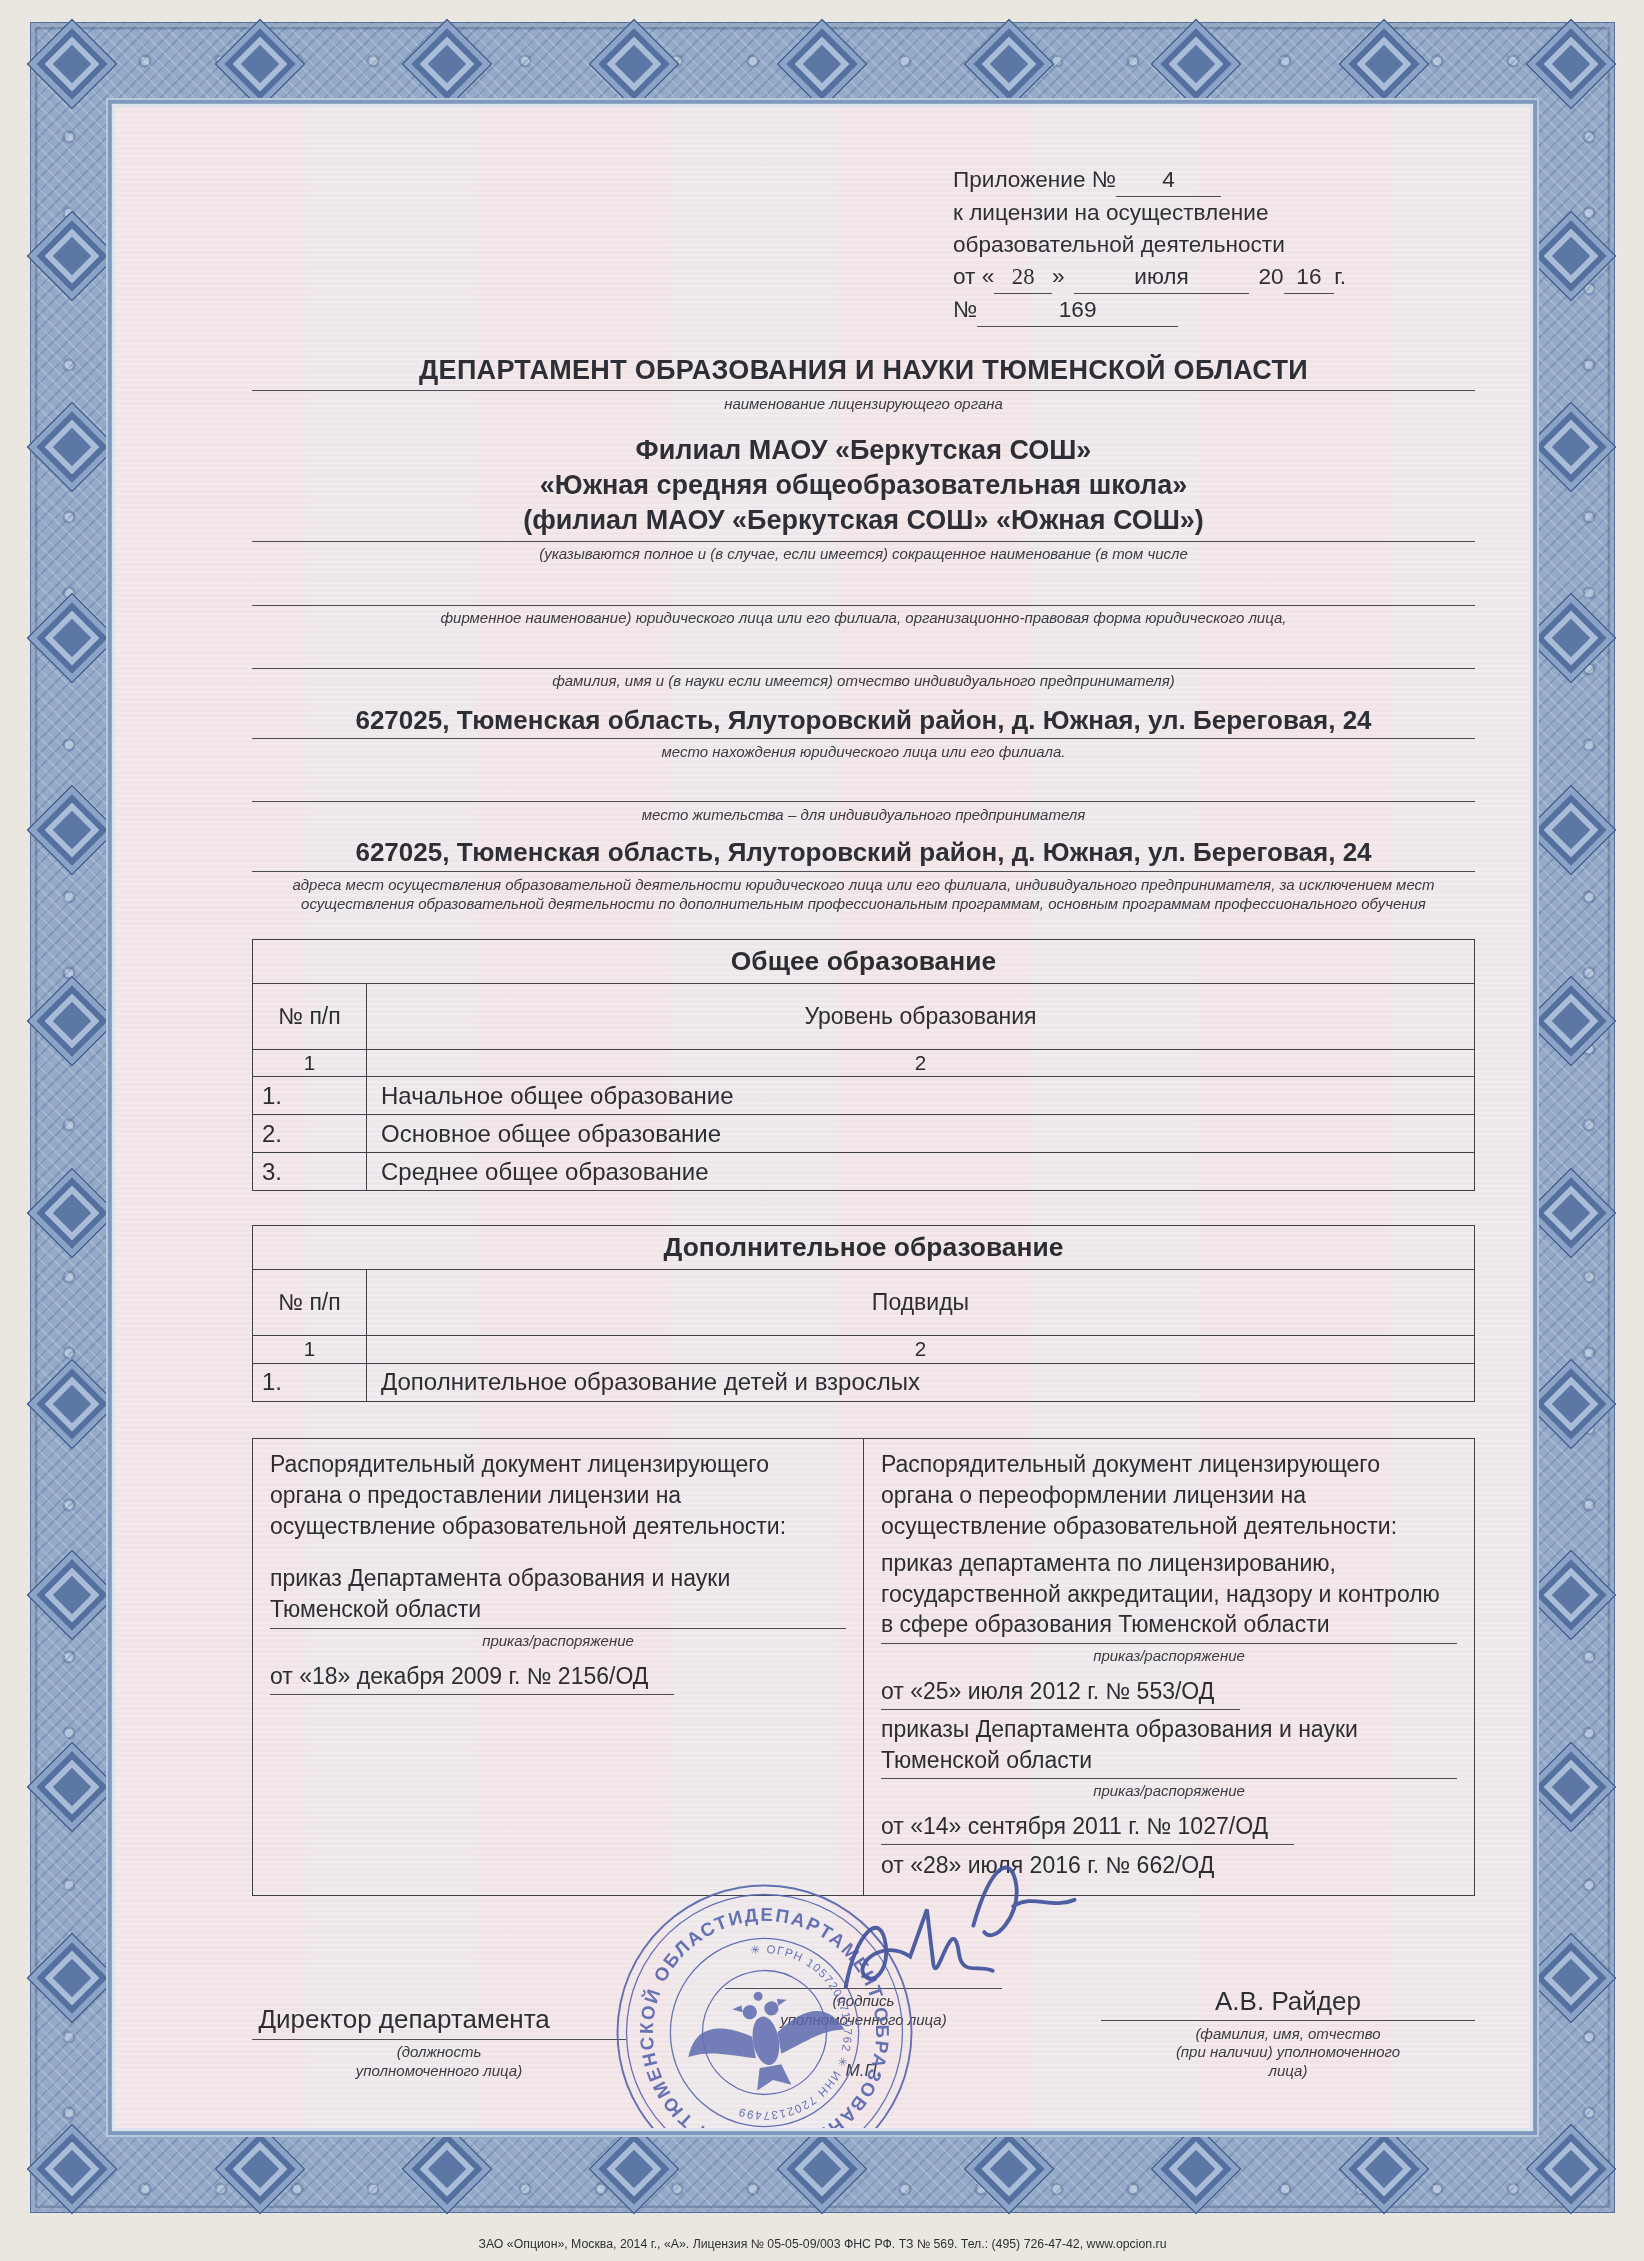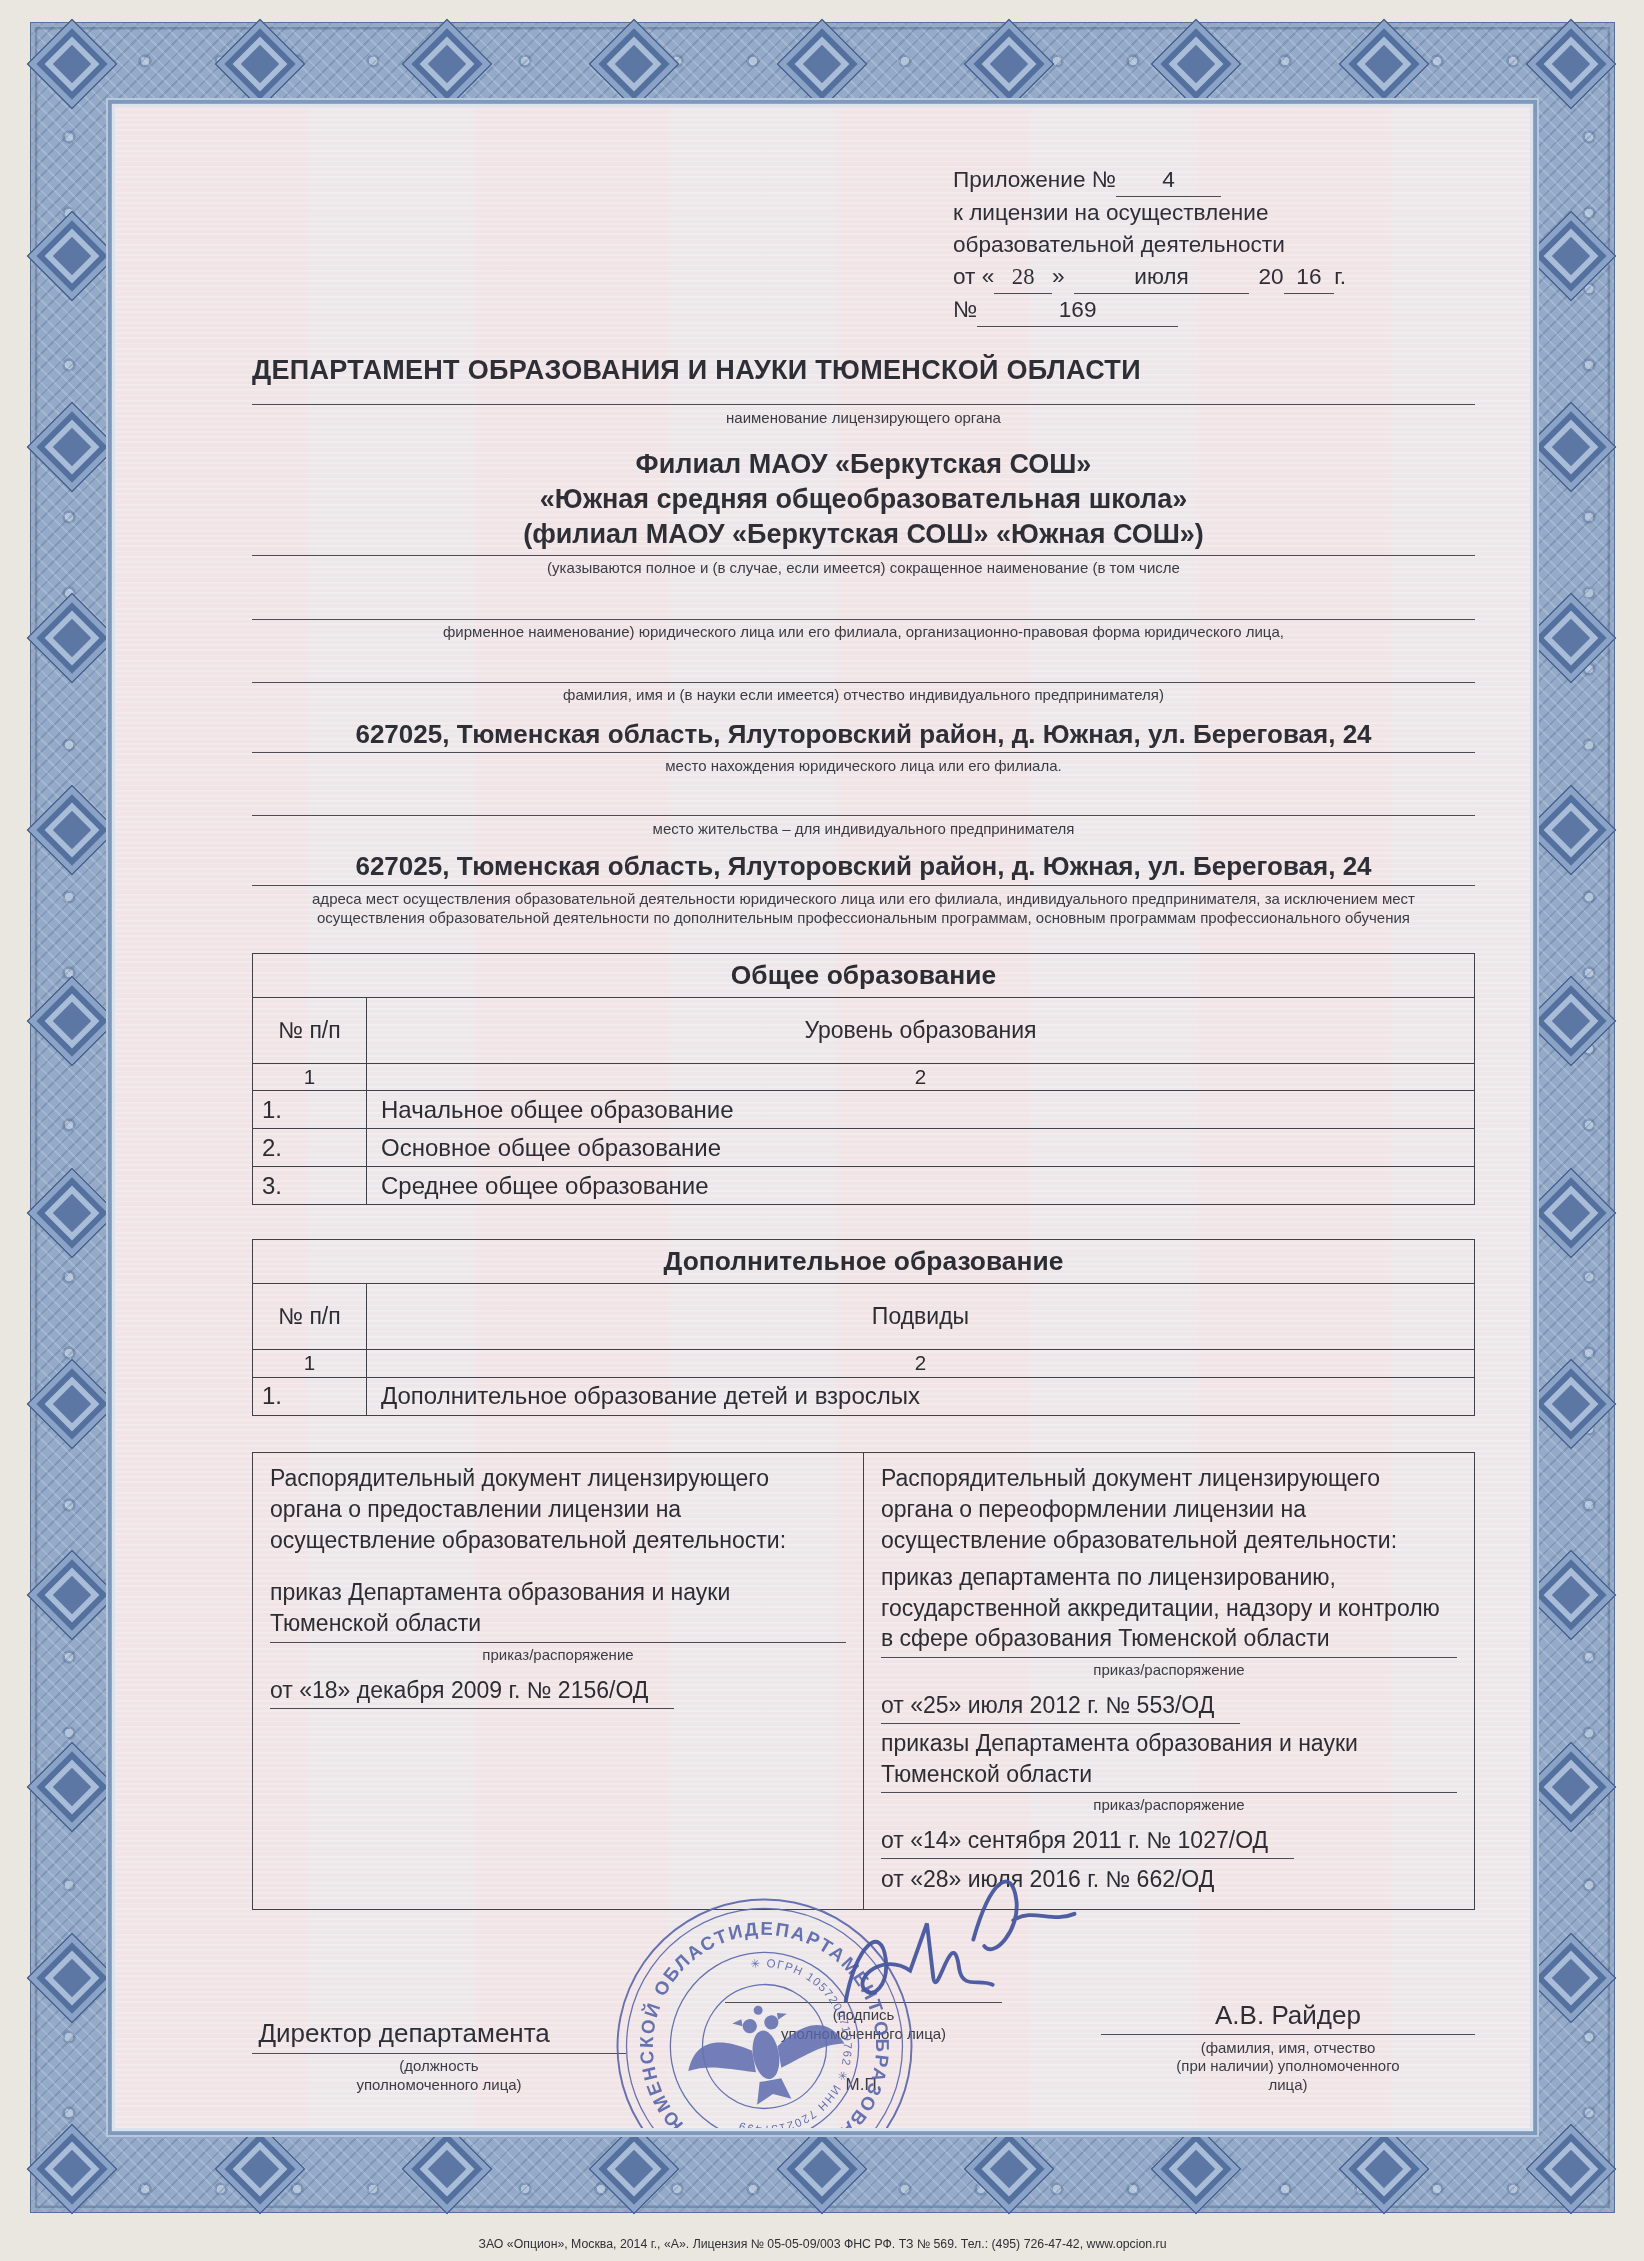--- a/index.html
+++ b/index.html
@@ -31,31 +31,31 @@
     background-color:#f4ebec;
     background-image:
       repeating-linear-gradient(90deg, rgba(213,160,176,.09) 0 193px, rgba(172,191,216,.09) 193px 361px),
       repeating-linear-gradient(0deg, rgba(255,255,255,.30) 0 1.9px, transparent 1.9px 5.2px);
     box-shadow: 0 0 0 3.2px #dde3ec, 0 0 0 7px #7f98bd, 0 0 0 9px #b9c7da;
     overflow:hidden;
   }
   .content{position:absolute;inset:0;padding:57px 55px 19.3px 137px;}
 
   
-  .cap{font-size:15px;color:#3a3b43;text-align:center;margin-top:3.2px;line-height:1.25;}
+  .cap{font-size:15px;color:#3a3b43;text-align:center;margin-top:3.2px;line-height:1.25;font-style:italic;}
   .field{border-bottom:1.3px solid #4b4c55;text-align:center;padding-bottom:2.6px;}
   .blankfield{border-bottom:1.3px solid #4b4c55;height:24.5px;}
 
   
   .appendix{width:522px;margin-left:auto;font-size:22.6px;line-height:1.42;color:#2e2f36;}
   .appendix .row{display:flex;align-items:baseline;}
   .fill{border-bottom:1.3px solid #4b4c55;text-align:center;display:inline-block;padding:0 3.9px;}
 
   .authority{margin-top:28px;}
-  .authority .title{font-size:27px;font-weight:bold;letter-spacing:0.3px;padding-bottom:18px;border-bottom:1.3px solid #4b4c55;}
+  .authority .title{font-size:27px;font-weight:bold;text-align:center;letter-spacing:0.3px;padding-bottom:4px;border-bottom:1.3px solid #4b4c55;}
 
   .orgname{margin-top:19.3px;font-size:27px;font-weight:bold;text-align:center;line-height:1.3;}
   .addr{font-size:26px;font-weight:bold;}
   .cap-par{max-width:1200px;margin:3.9px auto 0;}
 
   
   table.doc{width:100%;border-collapse:collapse;font-size:24px;color:#2c2d33;}
   table.doc th, table.doc td{border:1.3px solid #3f4048;padding:4.5px 9px;}
   table.doc .ttl{font-size:26.4px;font-weight:bold;text-align:center;padding:5.8px;}
   table.doc .c1{width:75px;}

